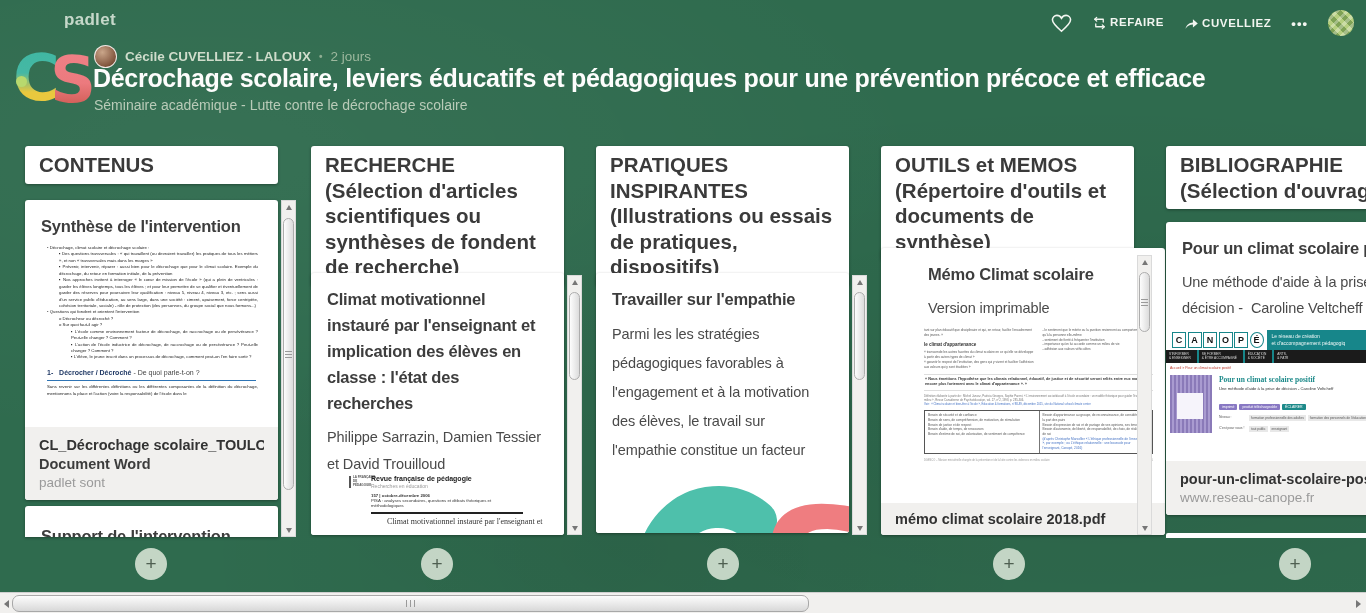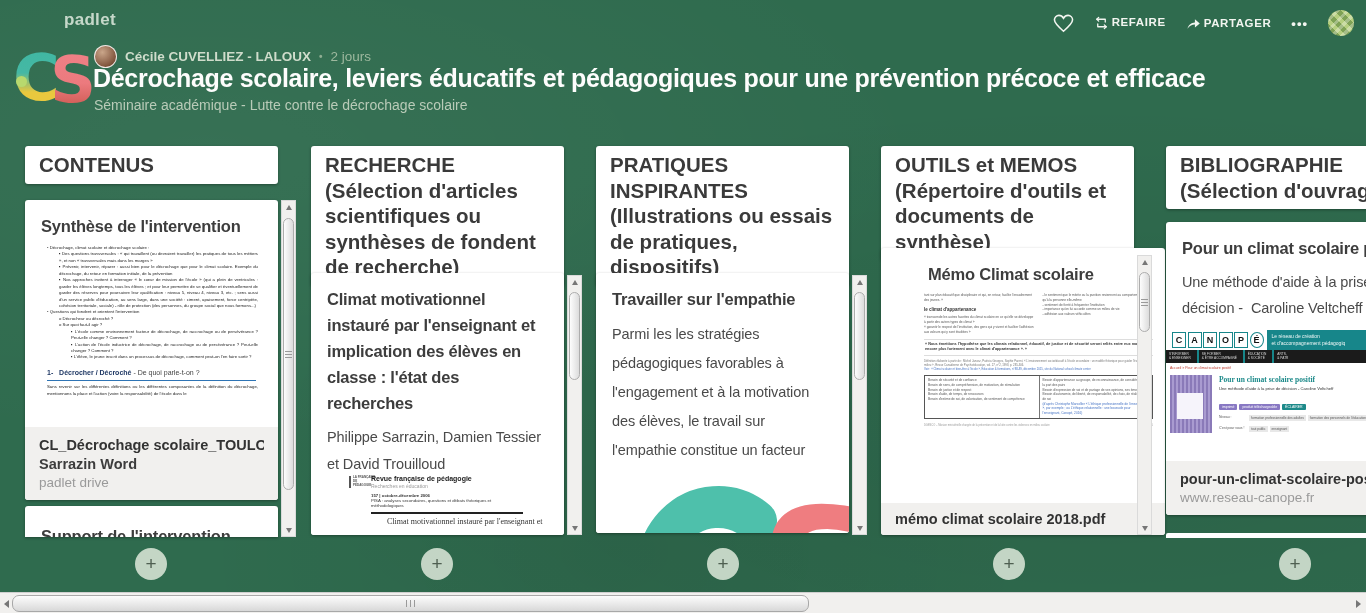--- a/index.html
+++ b/index.html
@@ -158,21 +158,21 @@
             <path d="M11 13 L13 11 L11 9"></path>
             <path d="M13 11 H4 V8"></path>
           </g>
         </svg>
       <span>REFAIRE</span>
     </span>
     <span class="tb-btn">
       <svg width="15" height="13" viewBox="0 0 16 13">
           <path d="M1.5 12 C3 7.5 5.5 5.5 9.5 5.3 V2 L14.7 6.4 L9.5 10.8 V7.6 C6.5 7.7 3.8 9 1.5 12 Z" fill="#f2f5f0"></path>
         </svg>
-      <span>PARTAGER</span>
+      <span>CUVELLIEZ</span>
     </span>
     <span class="tb-btn tb-more">•••</span>
     <span class="tb-avatar"></span>
   </div>
 
   <div class="cs-logo">
     <span class="cs-c">C</span>
     <span class="cs-s">S</span>
     <span class="cs-dot"></span>
   </div>
@@ -200,22 +200,22 @@
           <div class="ind1">o  Sur quoi faut-il agir ?</div>
           <div class="ind2">▪  L'école comme environnement facteur de décrochage, de raccrochage ou de persévérance ? Peut-elle changer ? Comment ?</div>
           <div class="ind2">▪  L'action de l'école inductrice de décrochage, de raccrochage ou de persévérance ? Peut-elle changer ? Comment ?</div>
           <div class="ind2">▪  L'élève, le jeune inscrit dans un processus de décrochage, comment peut-on l'en faire sortir ?</div>
         </div>
       <div class="doc-h"><span>1-</span>&nbsp;&nbsp;&nbsp;<span>Décrocher / Décroché</span><span class="light"> - De quoi parle-t-on ?</span></div>
       <div class="doc-p">Sans revenir sur les différentes définitions ou les différentes composantes de la définition du décrochage, mentionnons la place et l'action (voire la responsabilité) de l'école dans le</div>
     </div>
     <div class="post-footer">
       <div class="pf-name">CL_Décrochage scolaire_TOULOUSE_14...</div>
-      <div class="pf-type">Sarrazin Word</div>
-      <div class="pf-src">padlet drive</div>
+      <div class="pf-type">Document Word</div>
+      <div class="pf-src">padlet sont</div>
     </div>
   </div>
 
   <div class="card post" style="left:25px;top:506px;width:253px;height:31px;border-radius:3px 3px 0 0;">
     <h2 class="post-title" style="padding-top:17px;">Support de l'intervention</h2>
   </div>
 
   <div class="vsb" style="left:281px;top:200px;height:337px;">
     <span class="arr arr-up">
         <span class="tri-up"></span>
@@ -284,20 +284,21 @@
     <span class="thumb" style="top:16px;height:88px;"></span>
     <span class="arr arr-down">
         <span class="tri-down"></span>
       </span>
   </div>
 
   <div class="card col-header" style="left:881px;top:146px;width:225px;">OUTILS et MEMOS (Répertoire d'outils et documents de synthèse)</div>
 
   <div class="card post" style="left:881px;top:248px;width:253px;height:287px;padding-left:31px;">
     <h2 class="post-title">Mémo Climat scolaire</h2>
+    <div class="post-body">Version imprimable</div>
     <div class="memo">
       <div class="memo-cols">
         <div>
             <div>tant sur plan éducatif que disciplinaire et qui, en retour, facilite l'encadrement des jeunes. »</div>
             <div class="mh">le climat d'appartenance</div>
             <div>« transcende les autres facettes du climat scolaire en ce qu'elle se développe à partir des autres types de climat »</div>
             <div>« garantir le respect de l'institution, des gens qui y vivent et faciliter l'adhésion aux valeurs qui y sont étudiées »</div>
           </div>
         <div>
             <div>-  le sentiment que le mérite ou la punition reviennent au comportement plutôt qu'à la personne elle-même</div>

